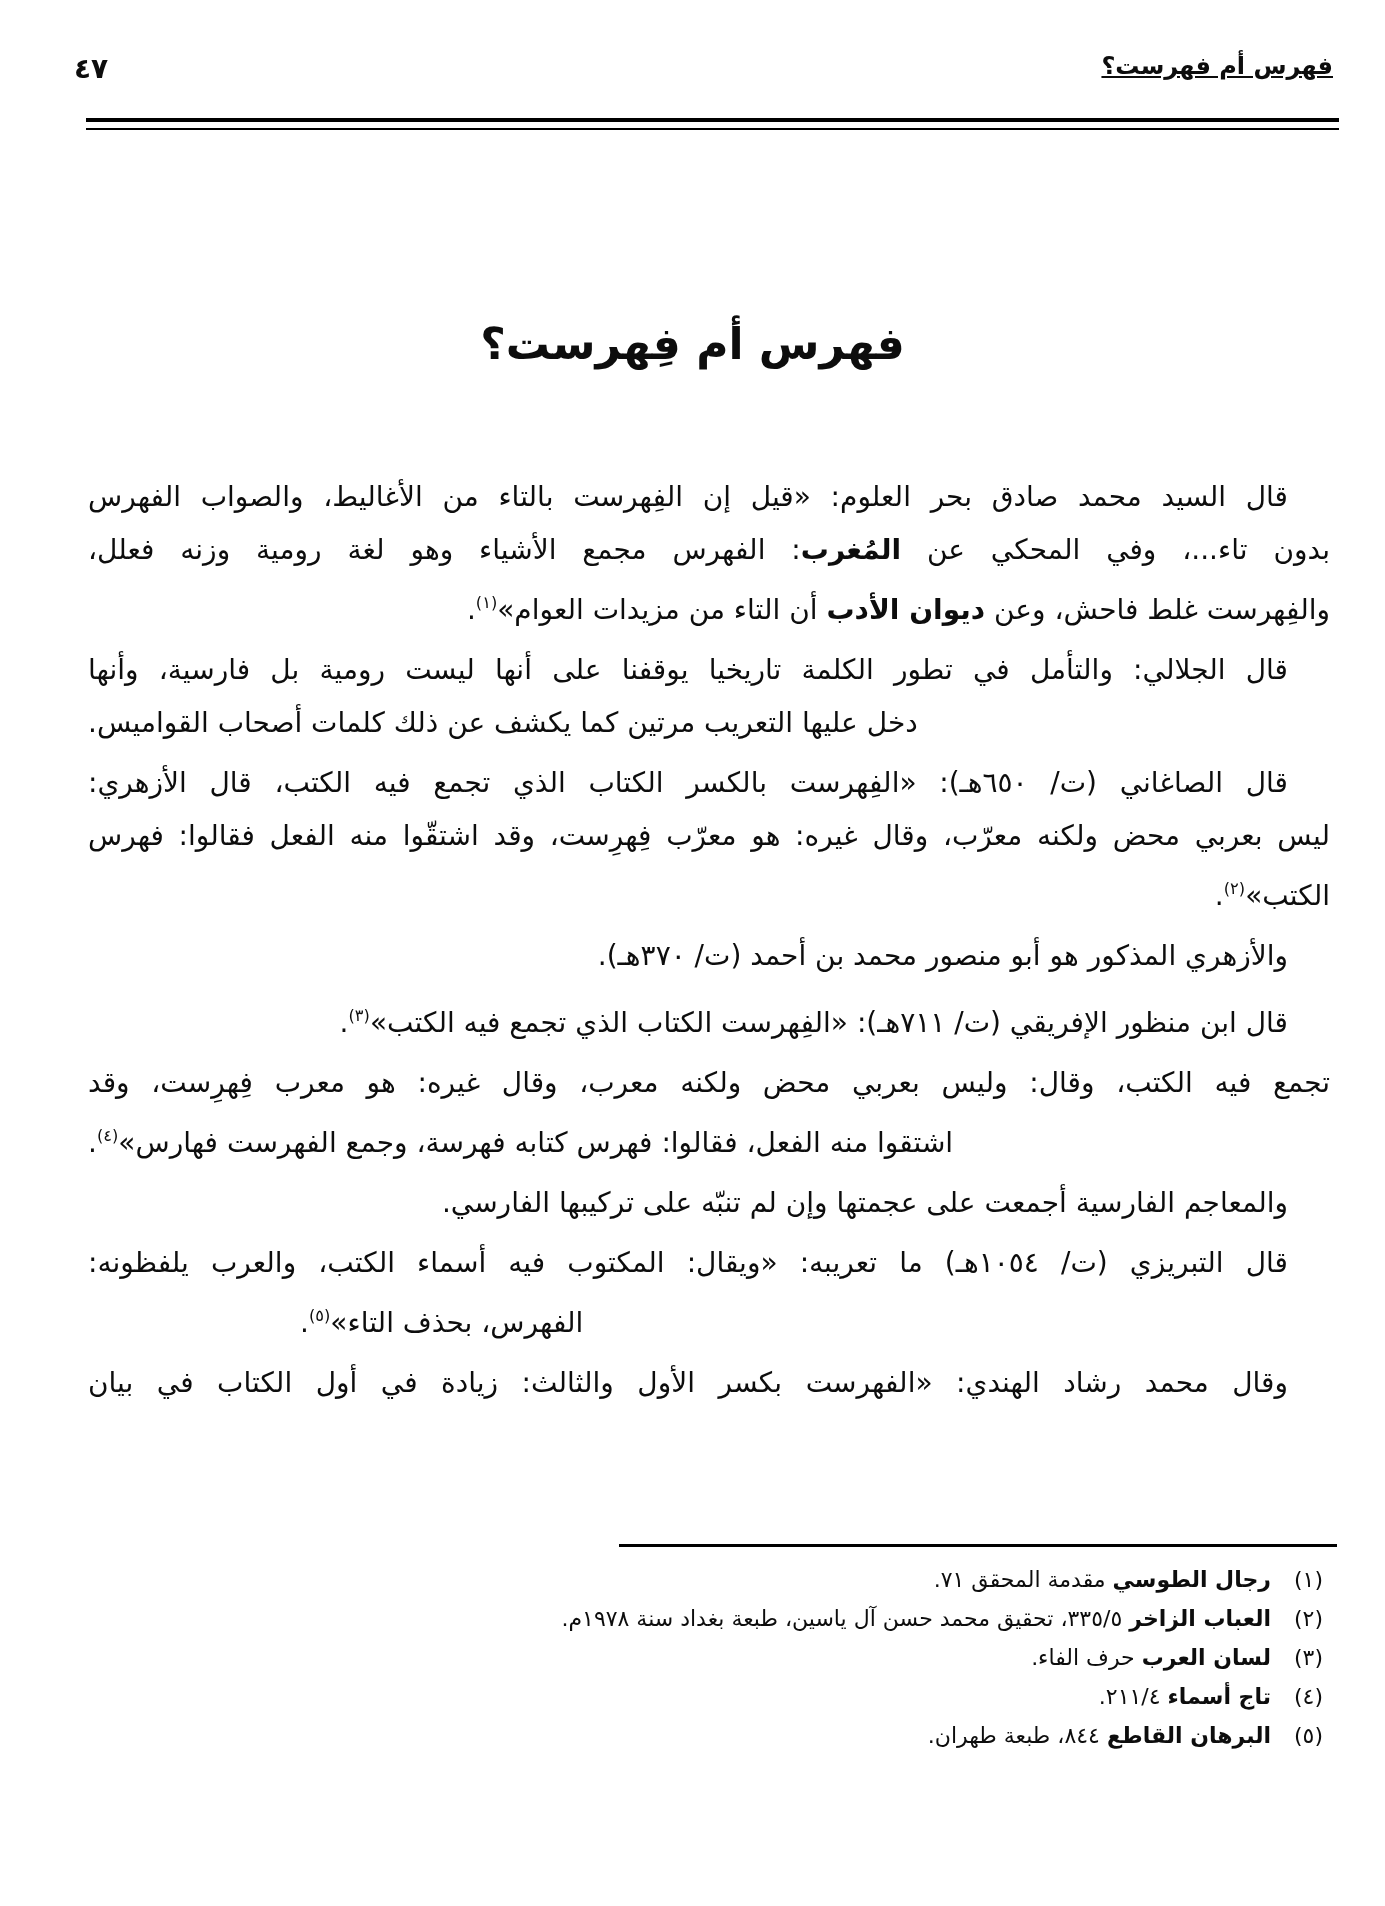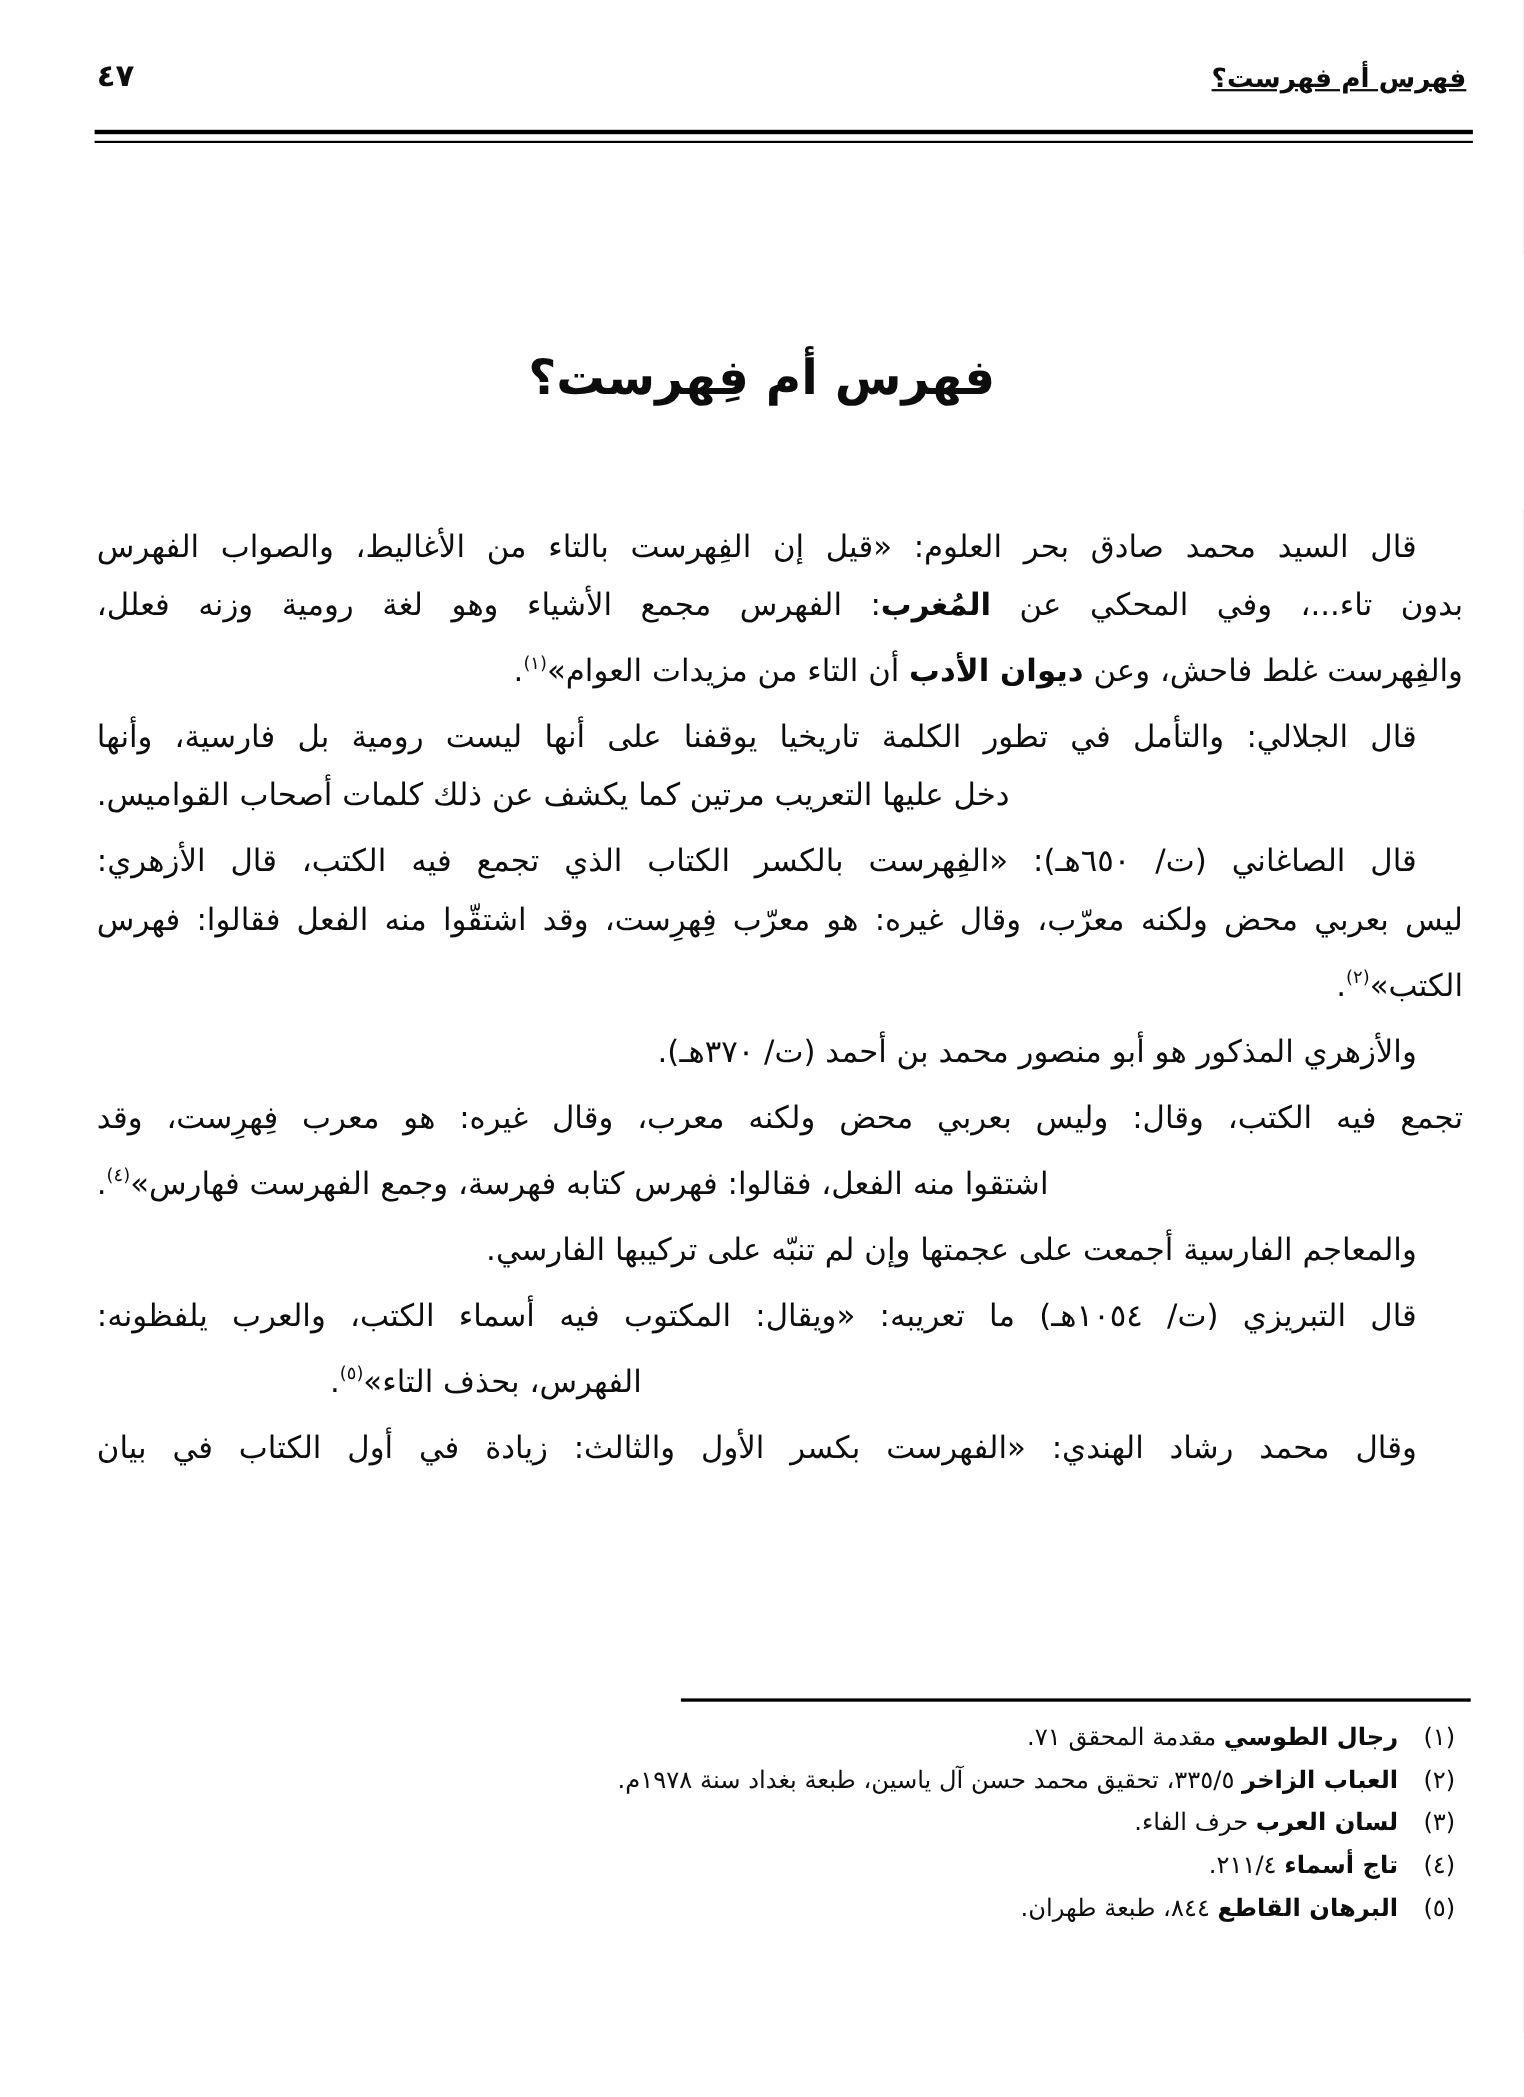--- a/index.html
+++ b/index.html
@@ -9,24 +9,23 @@
     height: 1906px;
     margin: 0 auto;
     background: #ffffff;
     color: #0d0d0d;
     font-family: "DejaVu Sans", sans-serif;
     overflow: hidden;
   }
   
   .header-row {
     position: absolute;
-    top: 52px; left: 88px; right: 52px;
+    top: 52px; left: 74px; right: 52px;
     display: flex;
     justify-content: space-between;
-    align-items: flex-end;
     direction: ltr;
   }
   .page-number { font-size: 28px; font-weight: bold; letter-spacing: 1px; }
   .running-title { font-size: 24px; font-weight: bold; direction: rtl; text-decoration: underline; }
   .head-rule {
     position: absolute;
     top: 118px; left: 86px; right: 46px;
     height: 6px;
     border-top: 4px solid #000;
     border-bottom: 2px solid #000;
@@ -106,20 +105,23 @@
       </div>
       <div class="para">
         <div class="line l-j ind"><span>قال الصاغاني (ت/ ٦٥٠هـ): «الفِهرست بالكسر الكتاب الذي تجمع فيه الكتب، قال الأزهري:</span></div>
         <div class="line l-j"><span>ليس بعربي محض ولكنه معرّب، وقال غيره: هو معرّب فِهرِست، وقد اشتقّوا منه الفعل فقالوا: فهرس</span></div>
         <div class="line l-r"><span>الكتب»</span><span class="sup">(٢)</span><span>.</span></div>
       </div>
       <div class="para">
         <div class="line l-r ind"><span>والأزهري المذكور هو أبو منصور محمد بن أحمد (ت/ ٣٧٠هـ).</span></div>
       </div>
       <div class="para">
+        <div class="line l-r ind"><span>قال ابن منظور الإفريقي (ت/ ٧١١هـ): «الفِهرست الكتاب الذي تجمع فيه الكتب»</span><span class="sup">(٣)</span><span>.</span></div>
+      </div>
+      <div class="para">
         <div class="line l-j"><span>تجمع فيه الكتب، وقال: وليس بعربي محض ولكنه معرب، وقال غيره: هو معرب فِهرِست، وقد</span></div>
         <div class="line l-l"><span>اشتقوا منه الفعل، فقالوا: فهرس كتابه فهرسة، وجمع الفهرست فهارس»</span><span class="sup">(٤)</span><span>.</span></div>
       </div>
       <div class="para">
         <div class="line l-r ind"><span>والمعاجم الفارسية أجمعت على عجمتها وإن لم تنبّه على تركيبها الفارسي.</span></div>
       </div>
       <div class="para">
         <div class="line l-j ind"><span>قال التبريزي (ت/ ١٠٥٤هـ) ما تعريبه: «ويقال: المكتوب فيه أسماء الكتب، والعرب يلفظونه:</span></div>
         <div class="line l-l" style="margin-left: 212px;"><span>الفهرس، بحذف التاء»</span><span class="sup">(٥)</span><span>.</span></div>
       </div>

